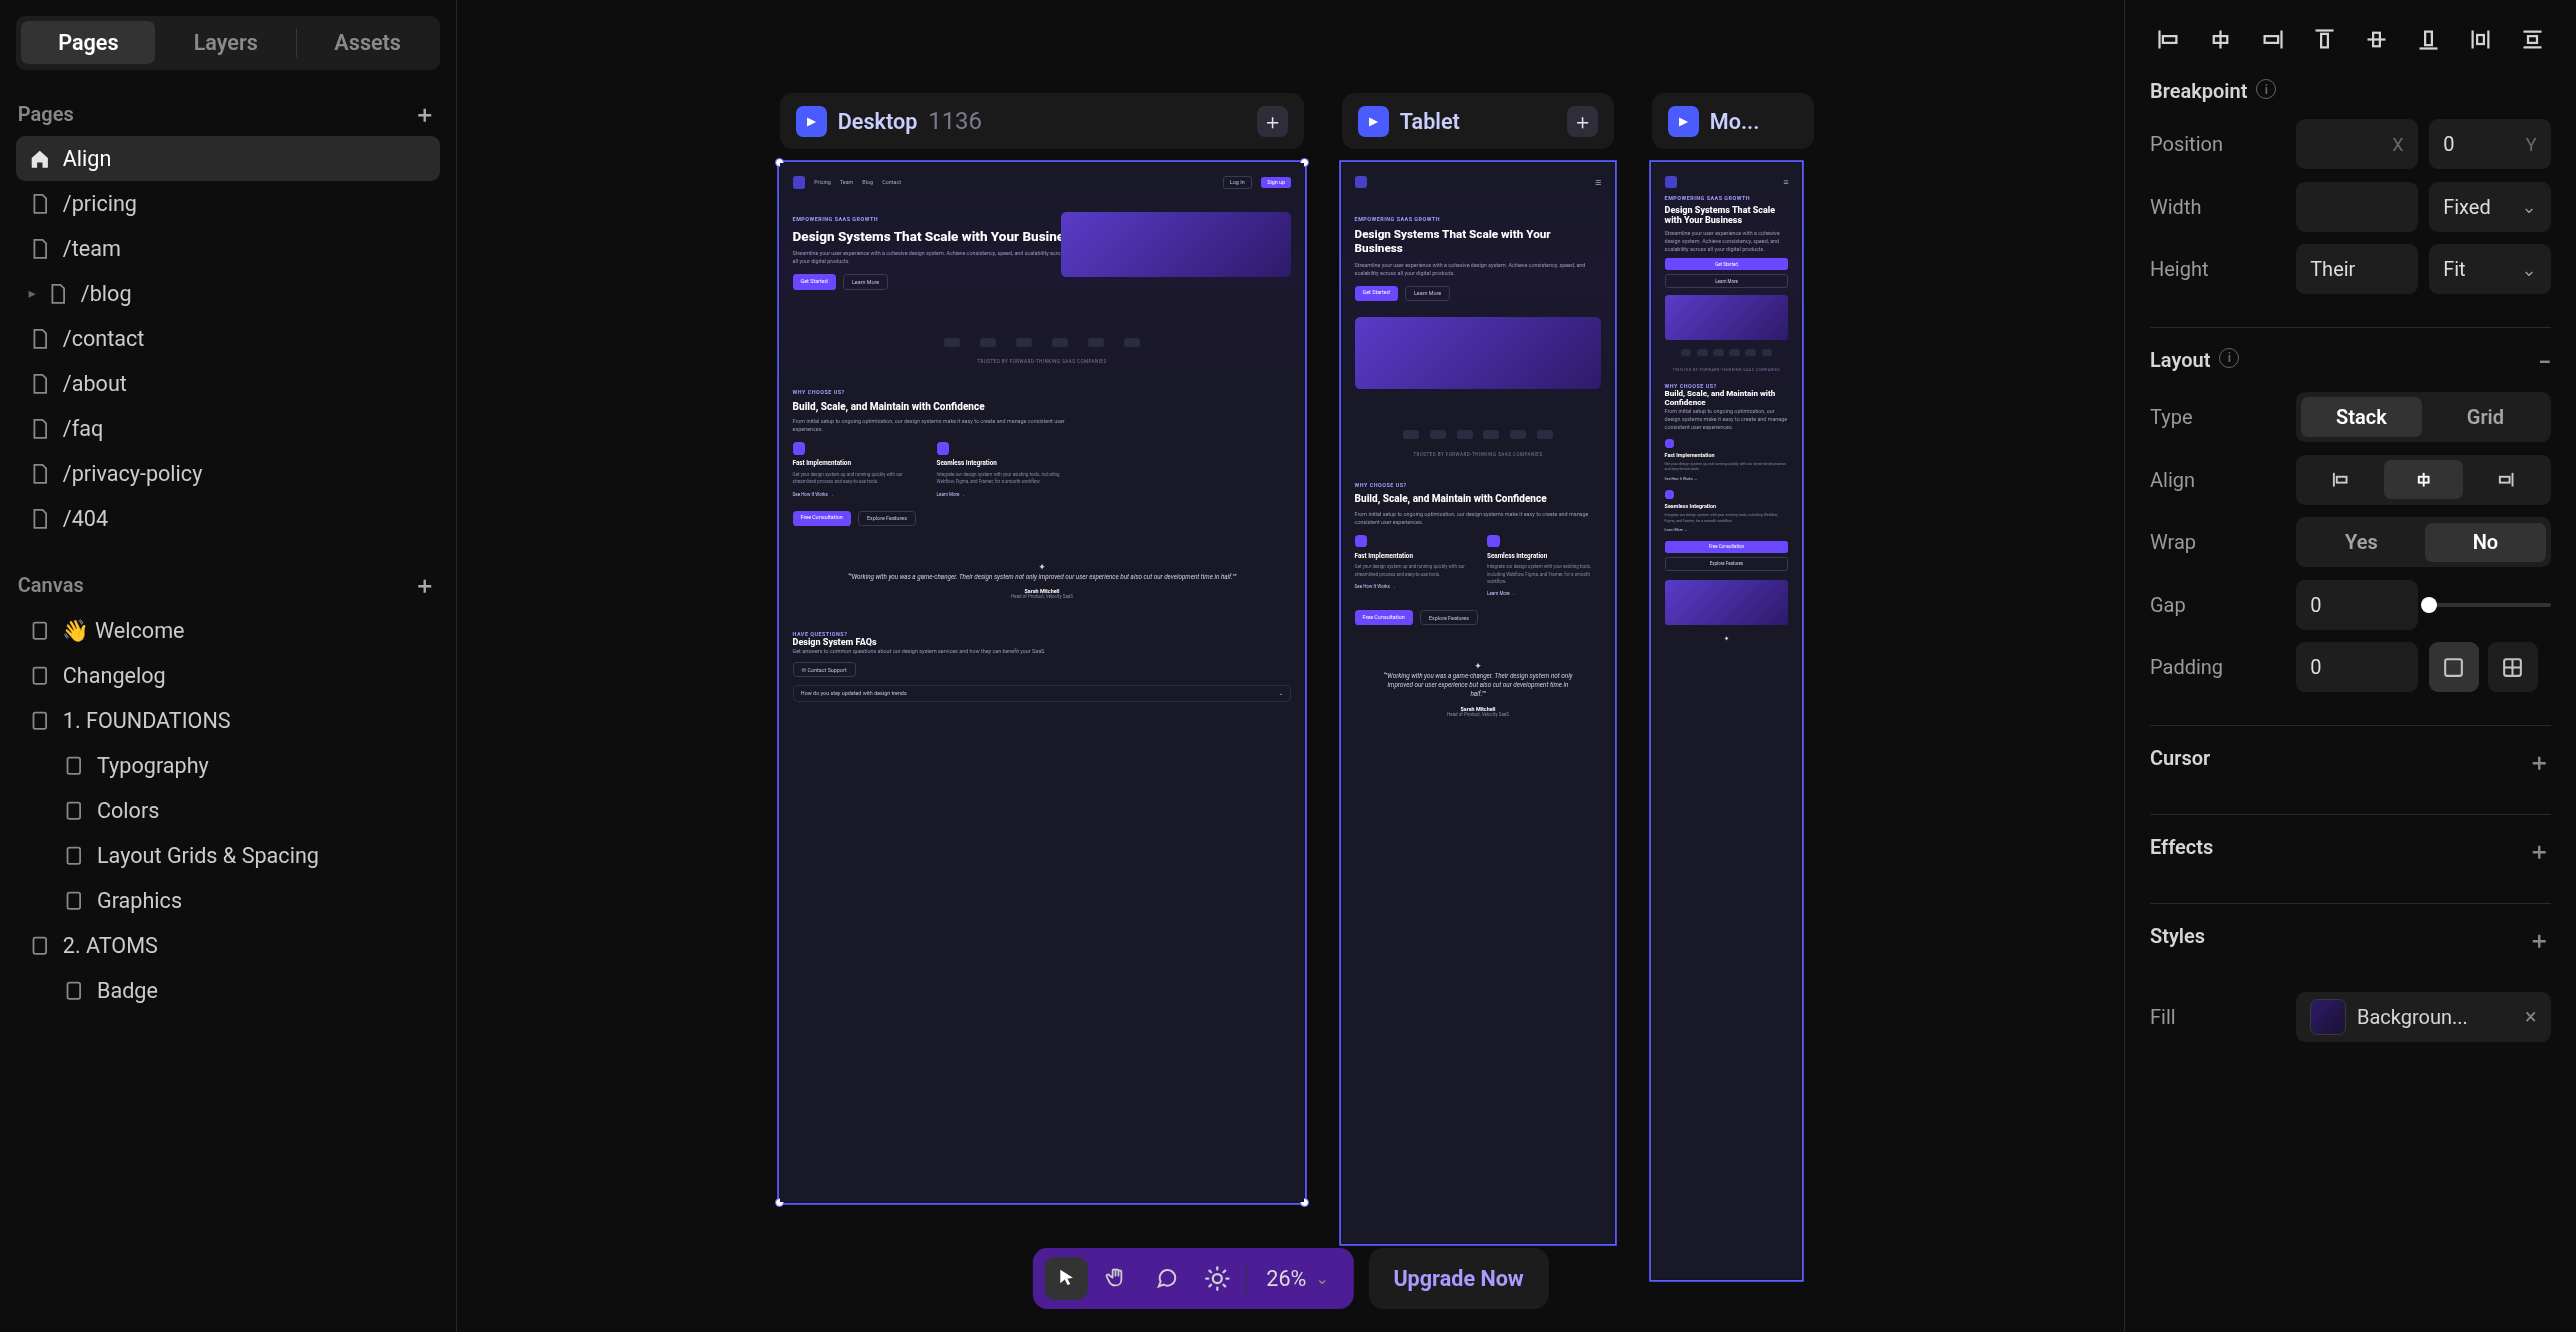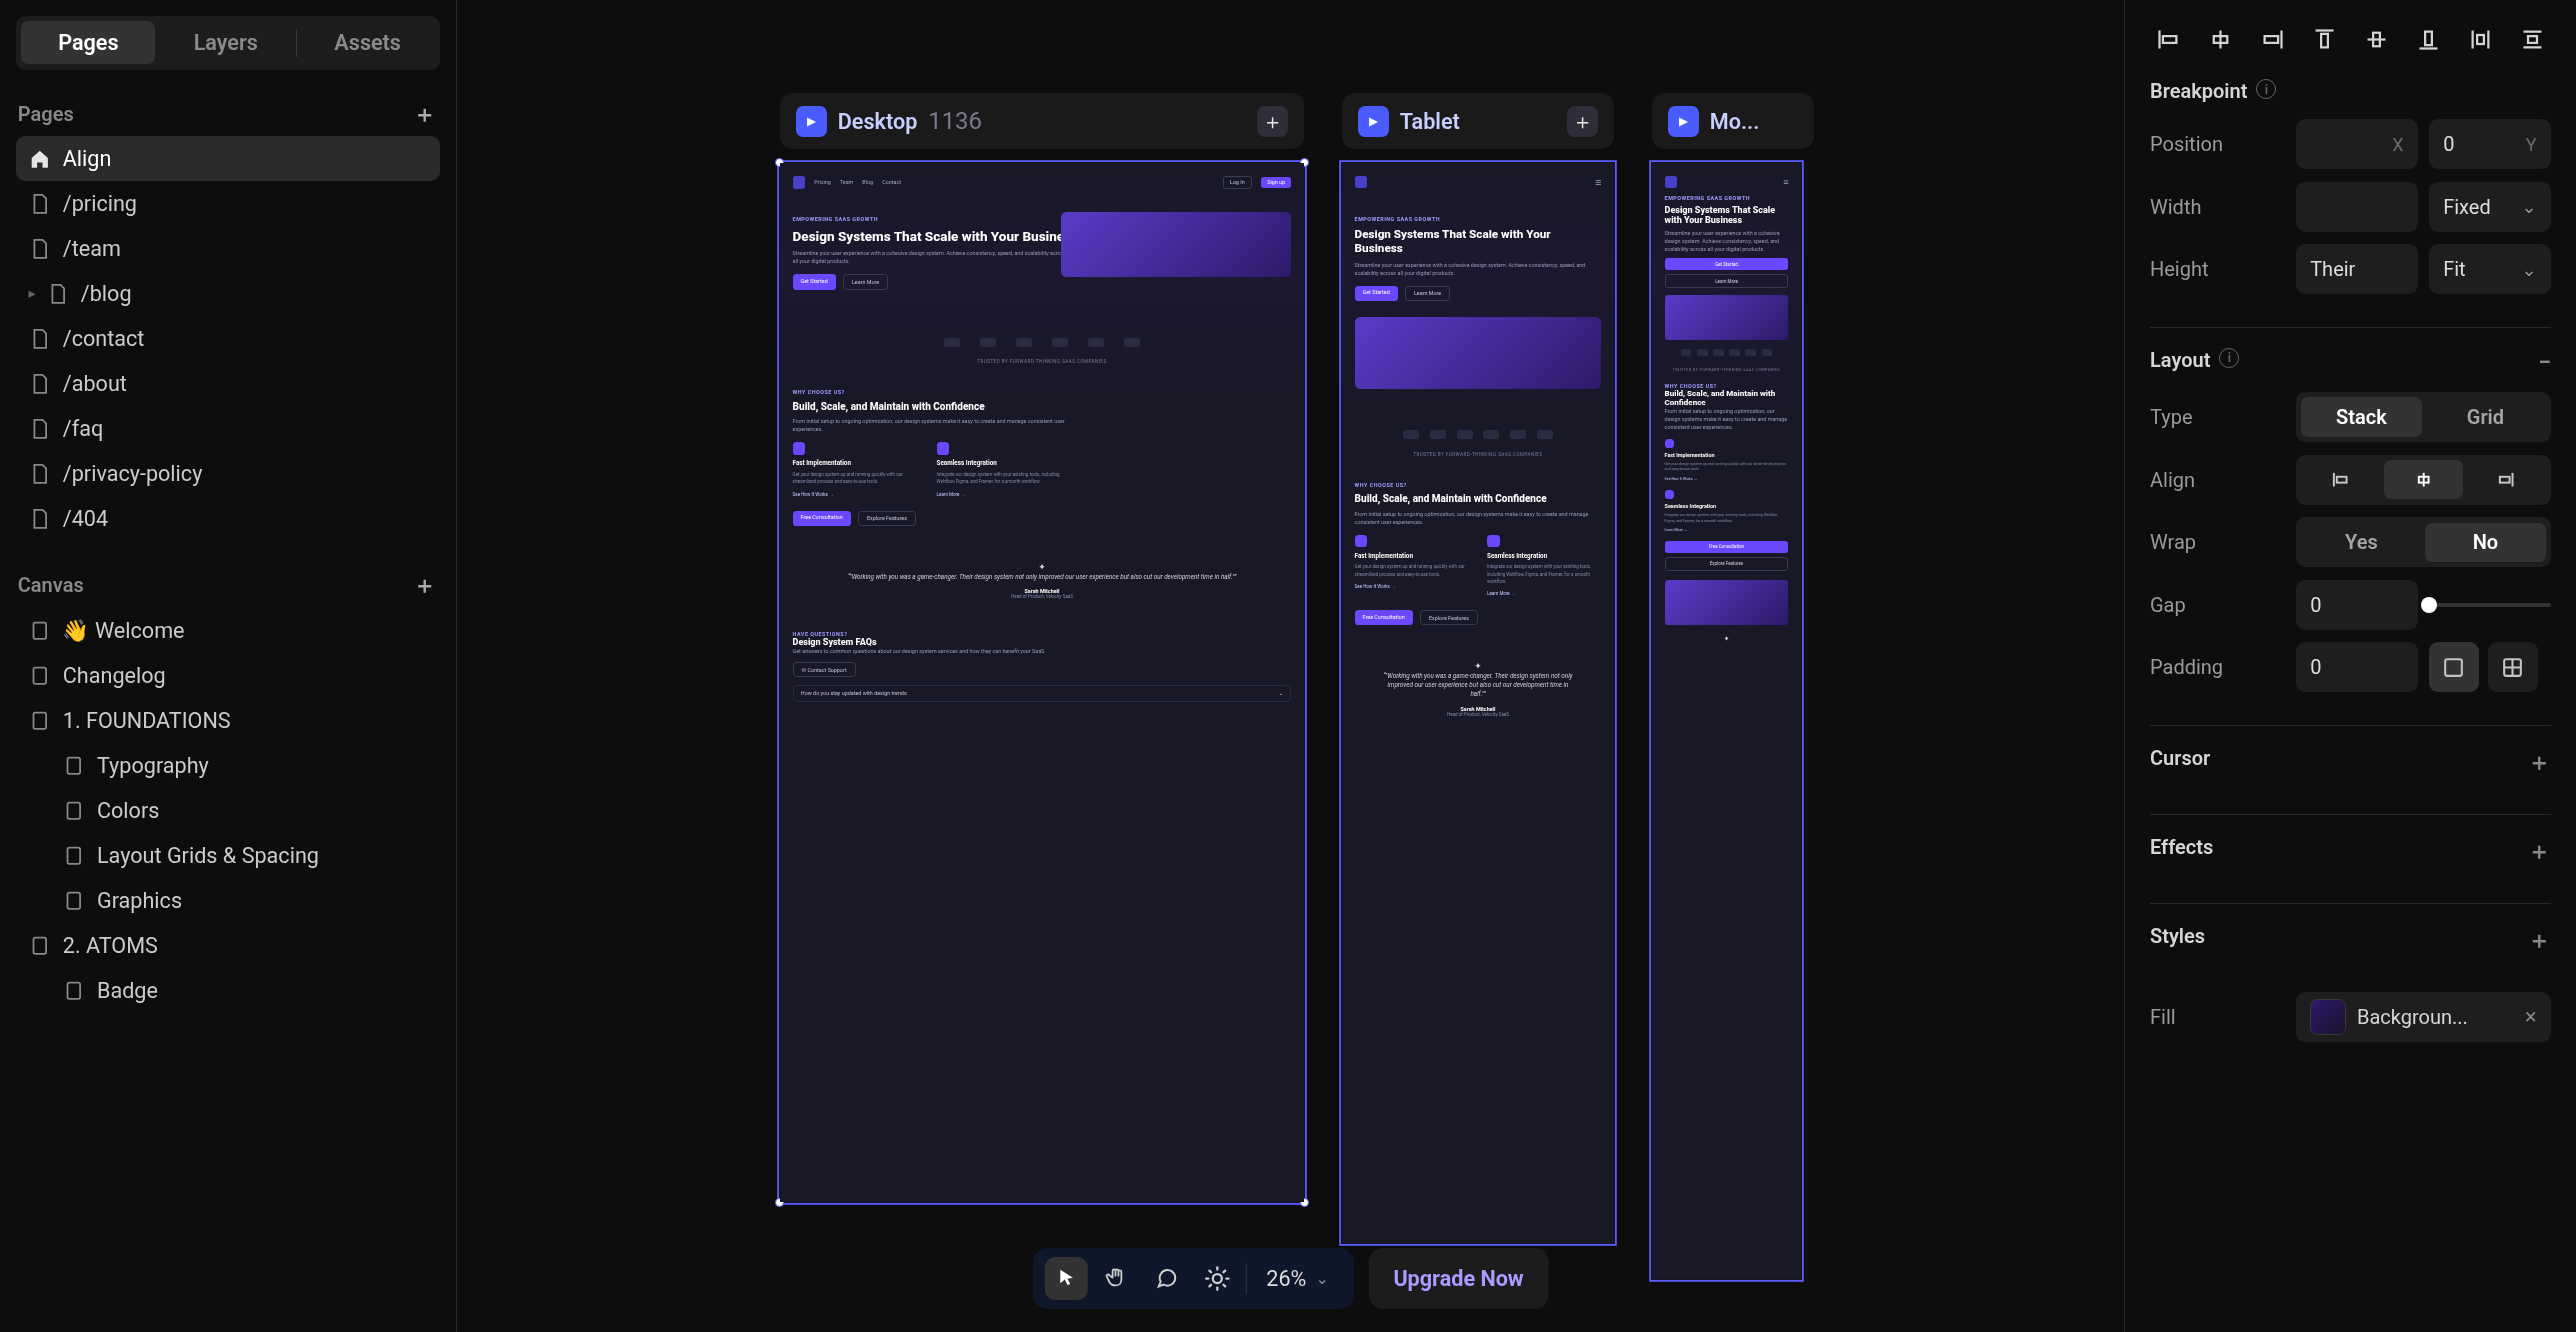--- a/index.html
+++ b/index.html
@@ -179,21 +179,21 @@
 .toolbar-float {
   position:absolute;
   bottom: 23.4px;
   left:50%;
   transform:translateX(-50%);
   display:flex;
   gap:14.4px;
   align-items:center;
 }
 .tool-group{
-  background:#0f172a;border-radius:14.4px;padding:9px 12.6px;
+  background:#4c1d95;border-radius:14.4px;padding:9px 12.6px;
   display:flex;align-items:center;gap:7.2px;
 }
 .tool-btn{
   width:43px;height:43px;border-radius:10.8px;
   display:flex;align-items:center;justify-content:center;
   cursor:pointer;color:#cfcfcf;font-size:23.4px;
 }
 .tool-btn.active{background:#333}
 .tool-divider{width:0.9px;height:31px;background:#333}
 .zoom-select{color:#dadada;font-size:21.6px;padding:0 12.6px;display:flex;align-items:center;gap:9px}

